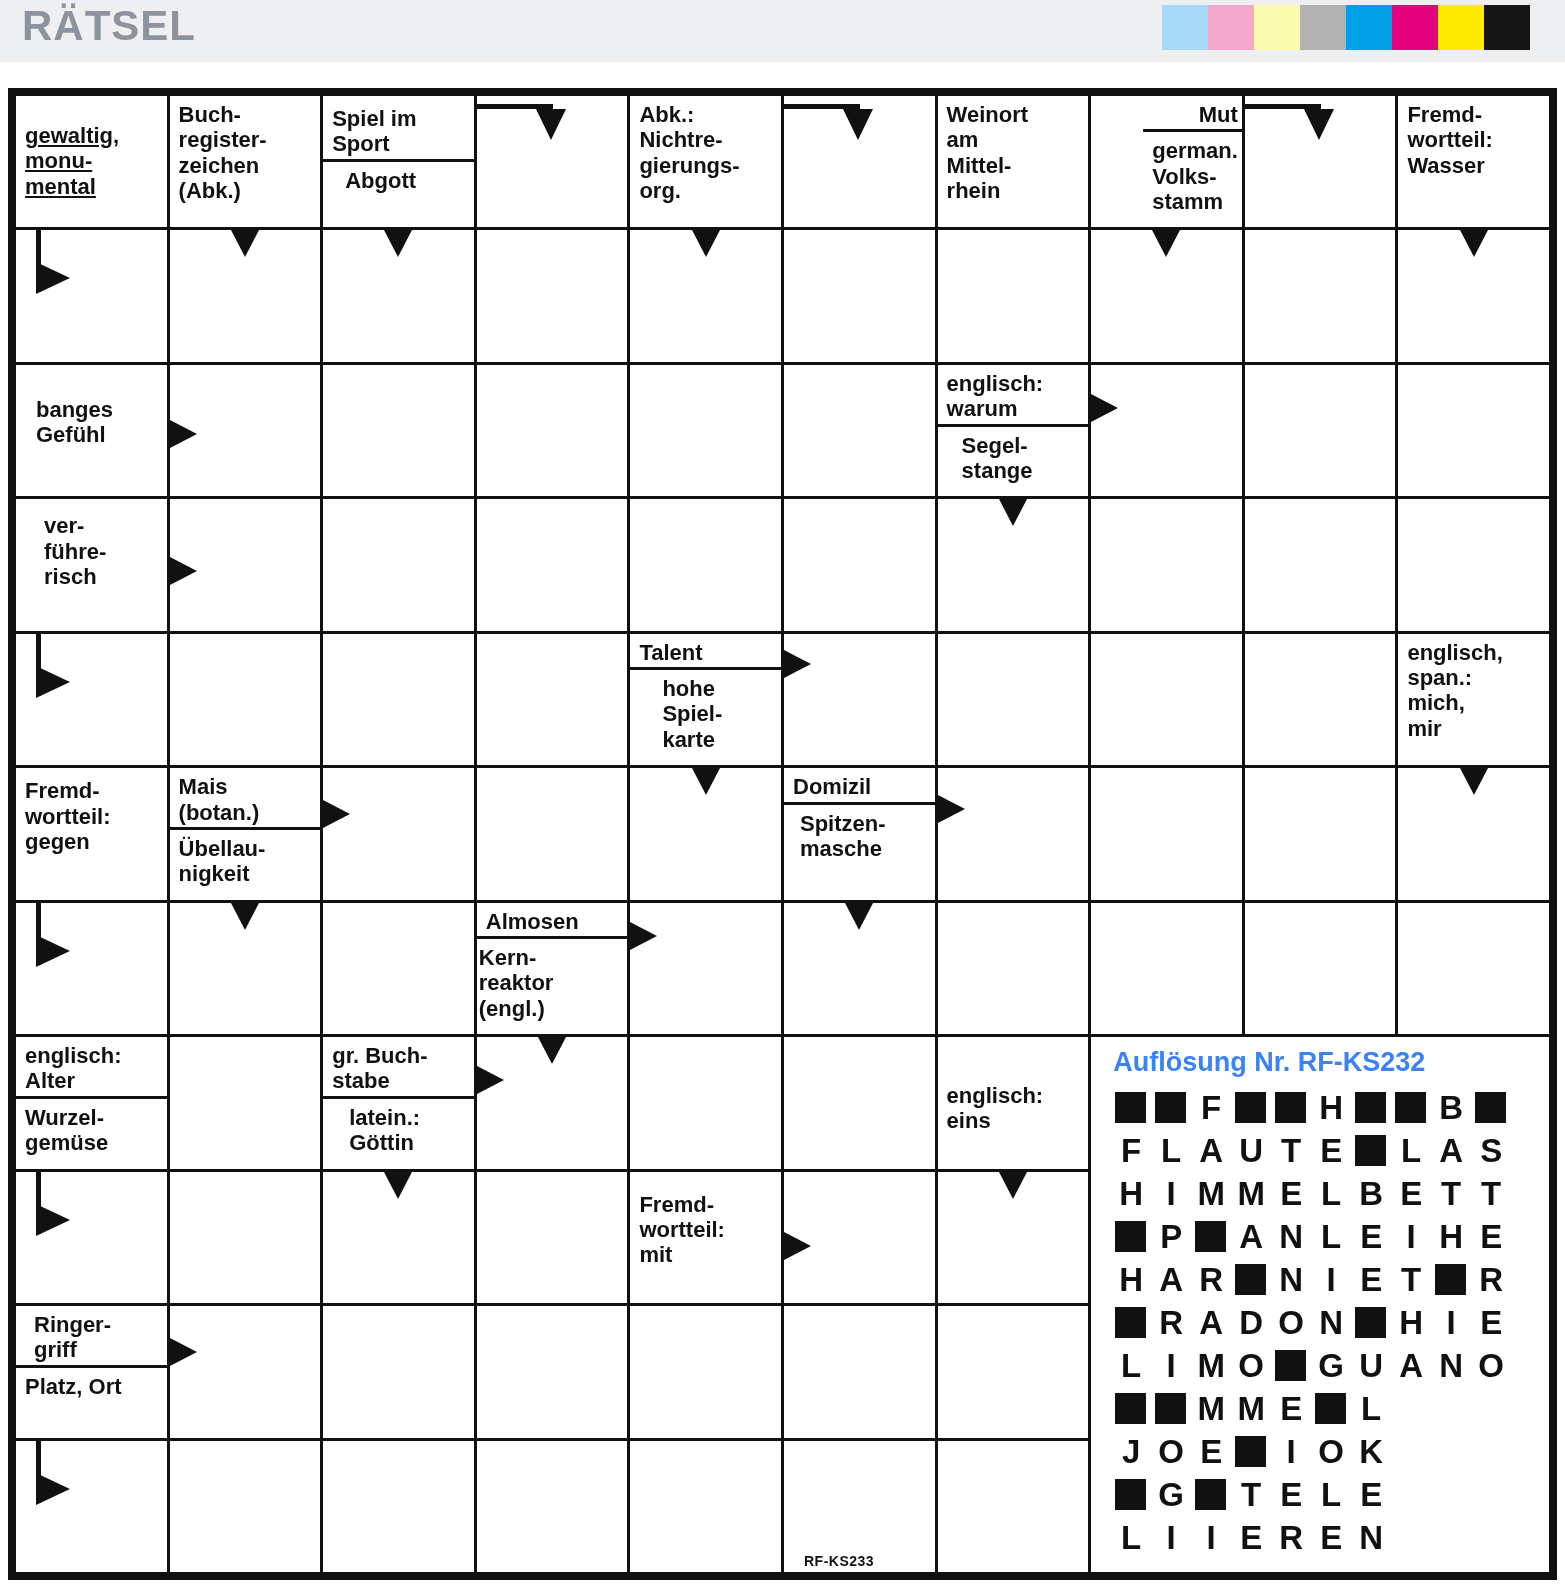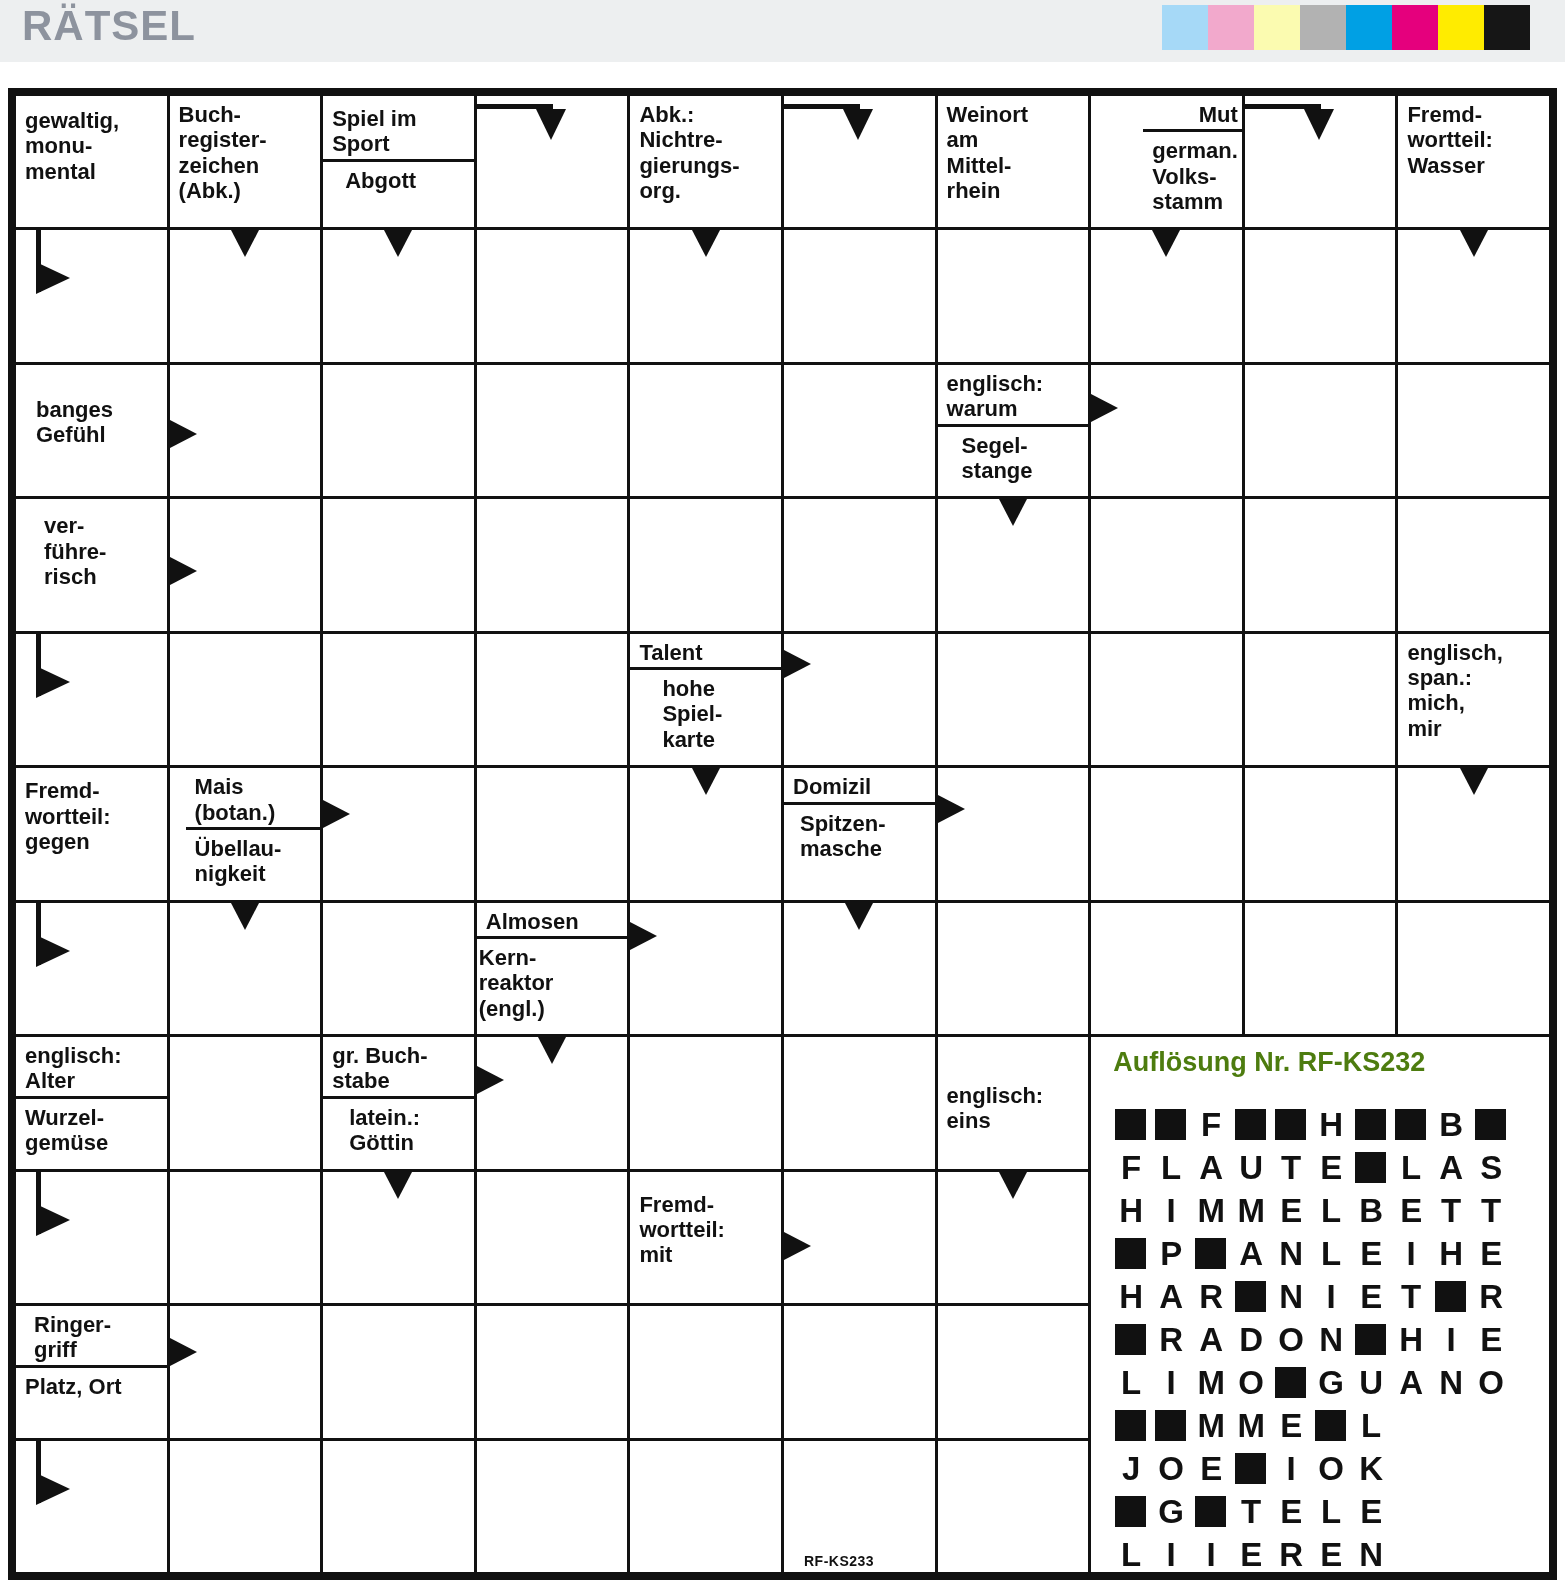--- a/index.html
+++ b/index.html
@@ -14,27 +14,27 @@
   .clue{display:flex;flex-direction:column;}
   .part{white-space:pre-line;font-weight:bold;font-size:22px;line-height:1.15;color:#111;padding:6px 4px 2px 9px;}
   .part.sep{border-top:3px solid #111;flex:1;}
   .arrow{position:absolute;}
   .arrow.down{top:0;left:50%;transform:translateX(-50%);width:0;height:0;border-left:14px solid transparent;border-right:14px solid transparent;border-top:27px solid #111;}
   .arrow.right{left:0;width:0;height:0;border-top:14px solid transparent;border-bottom:14px solid transparent;border-left:27px solid #111;}
   .arrow.flag{left:12px;top:0;width:60px;height:80px;}
   .arrow.corner{left:0;top:0;width:150px;height:60px;}
   .puzzle-id{position:absolute;left:20px;bottom:3px;font-size:14px;font-weight:bold;color:#111;letter-spacing:.5px;}
   .solution{background:#fff;padding:6px 0 0 20px;box-sizing:border-box;overflow:hidden;}
-  .sol-title{font-size:27px;font-weight:bold;color:#4d7c0f;margin:4px 0 25px 2px;}
+  .sol-title{font-size:27px;font-weight:bold;color:#3b82f6;margin:4px 0 8px 2px;}
   .sol-row{height:43px;line-height:43px;white-space:nowrap;}
   .ch{display:inline-block;width:40px;text-align:center;font-size:33px;font-weight:bold;color:#111;vertical-align:top;}
   .sq{display:inline-block;width:40px;height:43px;position:relative;vertical-align:top;}
   .sq::after{content:"";position:absolute;left:4px;top:6px;width:31px;height:31px;background:#111;}
   
-  .r1c1 .part{padding-top:12px;}
+  .r1c1 .part{padding-top:27px;text-decoration:underline;}
   .r1c3 .part1{padding-top:10px;}
   .r1c3 .part2{padding-left:22px;}
   .r3c1 .part{padding-top:32px;padding-left:20px;}
   .r4c1 .part{padding-top:14px;padding-left:28px;}
   .r3c7 .part2{padding-left:24px;}
   .r5c5 .part2{padding-left:32px;}
   .r6c1 .part{padding-top:10px;}
   .r6c6 .part2{padding-left:16px;}
   .r7c4 .part2{padding-left:2px;}
   .r8c3 .part2{padding-left:26px;}
@@ -199,21 +199,21 @@
       <div class="part part1">englisch,
 span.:
 mich,
 mir</div>
     </div>
     <div class="cell r6c1 clue" style="grid-area: 6 / 1;">
       <div class="part part1">Fremd-
 wortteil:
 gegen</div>
     </div>
-    <div class="cell r6c2 clue" style="grid-area: 6 / 2; padding-left: 16px;">
+    <div class="cell r6c2 clue" style="grid-area: 6 / 2;">
       <div class="part part1">Mais
 (botan.)</div>
       <div class="part part2 sep">Übellau-
 nigkeit</div>
     </div>
     <div class="cell r6c3" style="grid-area: 6 / 3;">
       <span class="arrow right" style="top: 24%;"></span>
     </div>
     <div class="cell r6c4" style="grid-area: 6 / 4;"></div>
     <div class="cell r6c5" style="grid-area: 6 / 5;">

